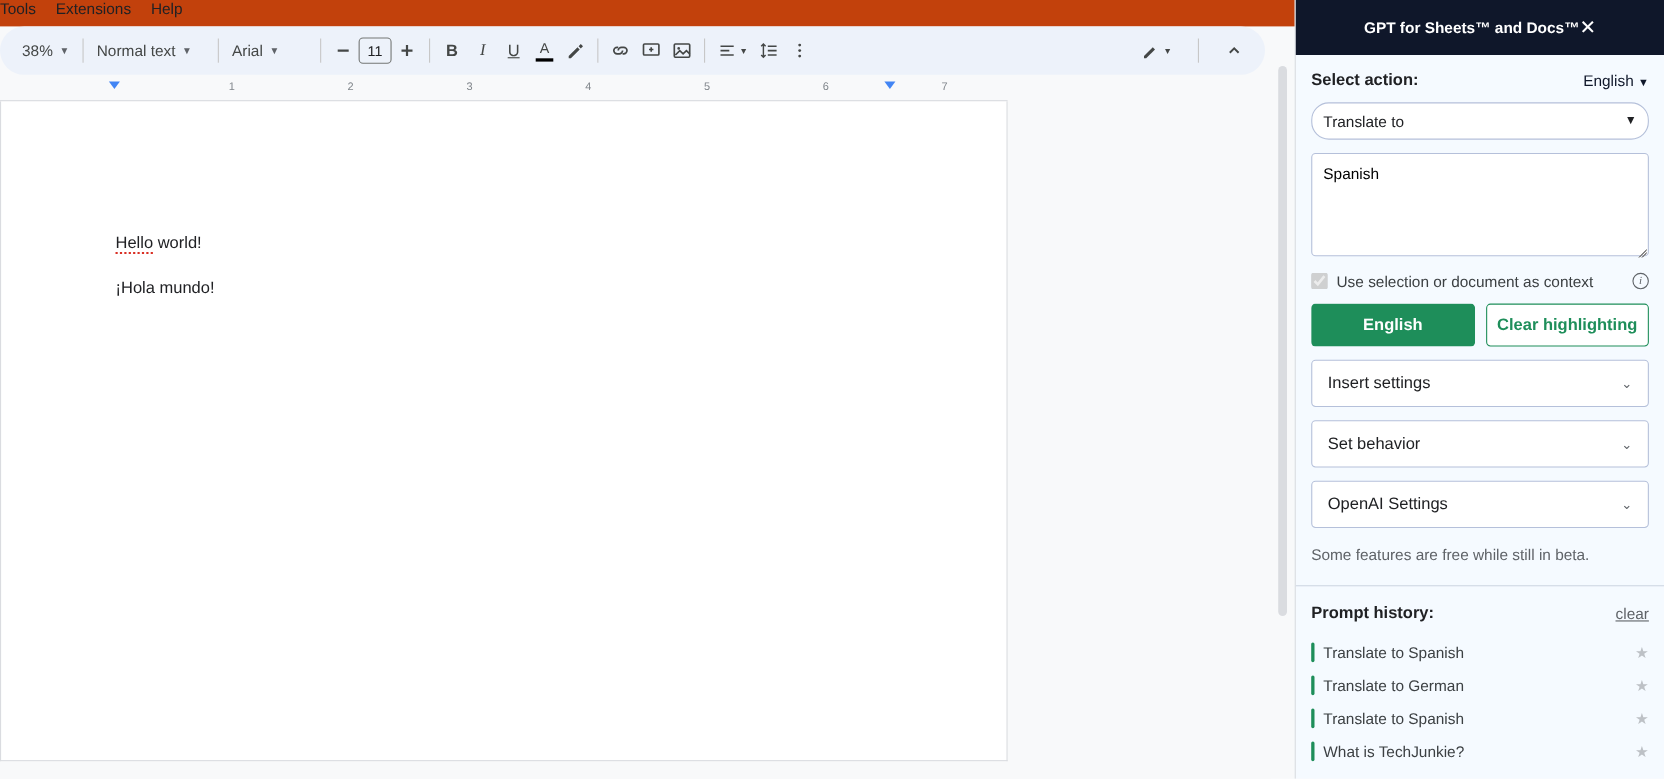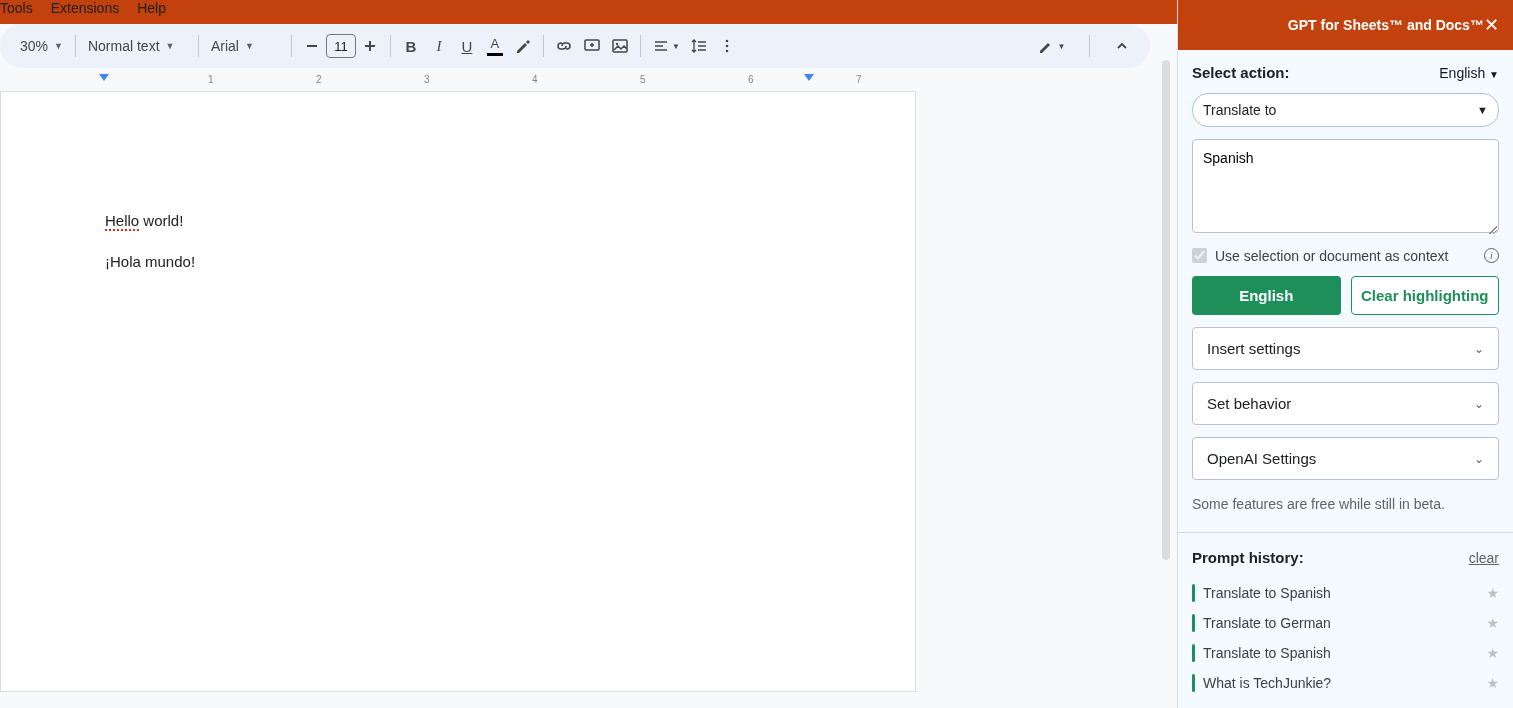--- a/index.html
+++ b/index.html
@@ -27,21 +27,21 @@
 .doc-area { display: flex; }
 .document { background: #fff; width: 916px; min-height: 600px; border: 1px solid #dadce0; border-top: none; padding: 120px 104px 60px 104px; }
 .doc-line { font-size: 15px; margin-bottom: 24px; color: #202124; }
 .spell-underline { border-bottom: 2px dotted #d93025; }
 
 
 .scroll-hint { width: 8px; background: #dadce0; border-radius: 4px; position: absolute; left: 1162px; top: 60px; height: 500px; }
 
 
 .sidebar { position: absolute; right: 0; top: 0; width: 336px; height: 708px; background: #f5faff; border-left: 1px solid #dadce0; display: flex; flex-direction: column; }
-.sidebar-header { background: #c2410c; color: #fff; font-weight: bold; font-size: 14px; padding: 14px 14px; display: flex; justify-content: flex-end; align-items: center; }
+.sidebar-header { background: #0f172a; color: #fff; font-weight: bold; font-size: 14px; padding: 14px 14px; display: flex; justify-content: center; align-items: center; }
 .sidebar-close { color: #fff; cursor: pointer; font-size: 18px; font-weight: normal; }
 .sidebar-body { padding: 14px; display: flex; flex-direction: column; gap: 12px; }
 .action-row { display: flex; justify-content: space-between; align-items: center; }
 .action-label { font-weight: bold; font-size: 15px; }
 .lang-link { color: #0f172a; font-size: 14px; cursor: pointer; }
 .lang-link .caret { font-size: 10px; }
 .select-box { width: 100%; border: 1px solid #b5c0da; border-radius: 16px; padding: 8px 10px; background: #fff; font-size: 14px; display: flex; justify-content: space-between; align-items: center; cursor: pointer; }
 .select-box .caret { font-size: 11px; }
 .textarea-box { width: 100%; border: 1px solid #b5c0da; border-radius: 4px; padding: 10px; background: #fff; font-size: 14px; height: 94px; resize: none; font-family: Arial; position: relative; }
 .resize-grip { position: absolute; right: 2px; bottom: 2px; width: 10px; height: 10px; }
@@ -75,21 +75,21 @@
 <body>
 
 <div class="menubar">
   <span>Tools</span>
   <span>Extensions</span>
   <span>Help</span>
 </div>
 
 <div class="toolbar-wrap">
   <div class="tb-dropdown">
-    <span>30%</span>
+    <span>38%</span>
     <span class="caret">▼</span>
   </div>
   <div class="tb-sep"></div>
   <div class="tb-dropdown" style="min-width:110px;">
     <span>Normal text</span>
     <span class="caret">▼</span>
   </div>
   <div class="tb-sep"></div>
   <div class="tb-dropdown" style="min-width:80px;">
     <span>Arial</span>

